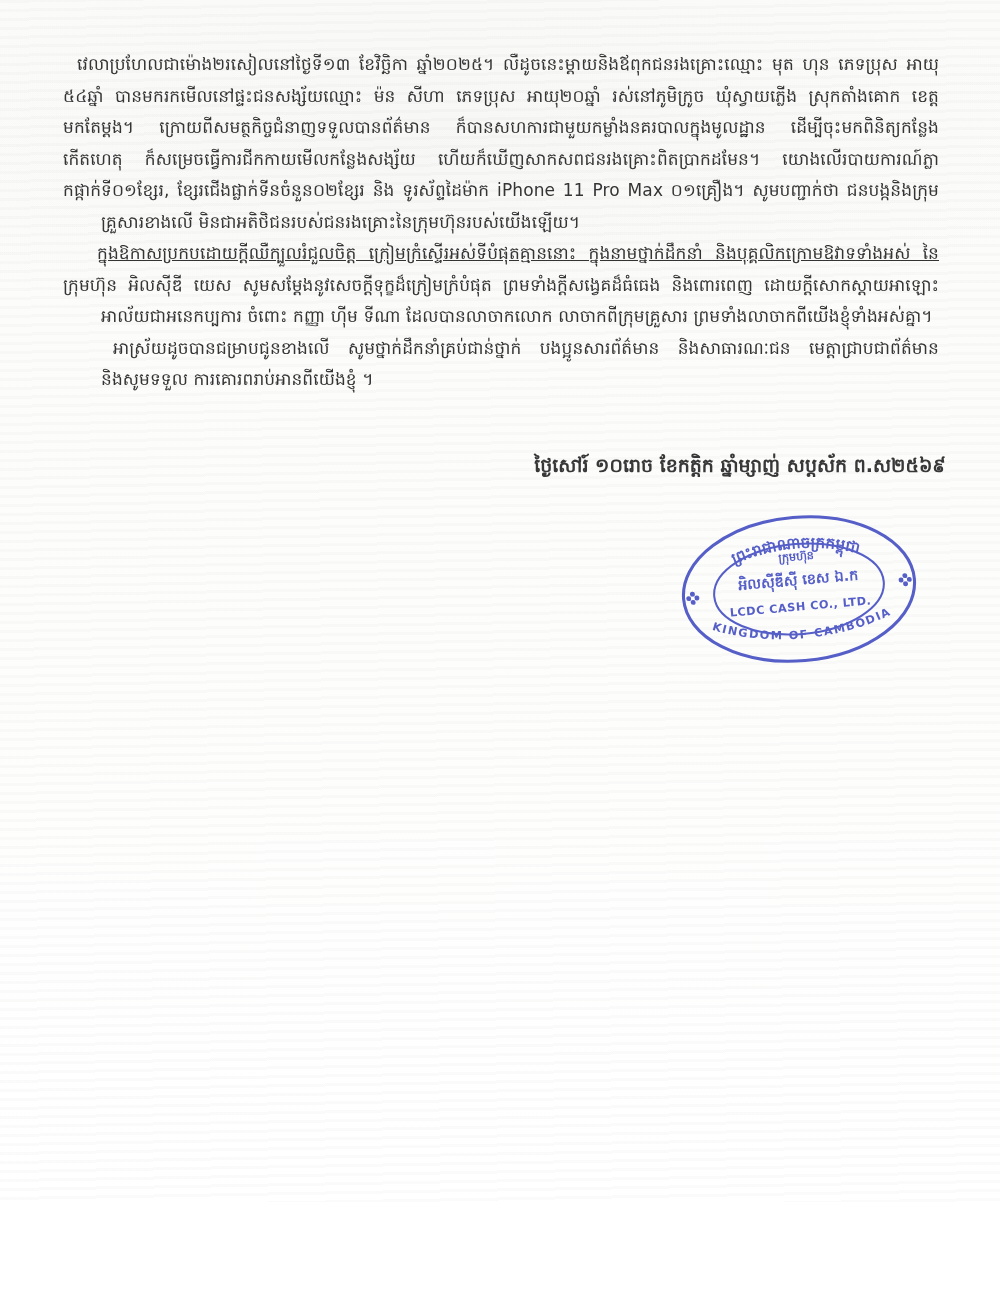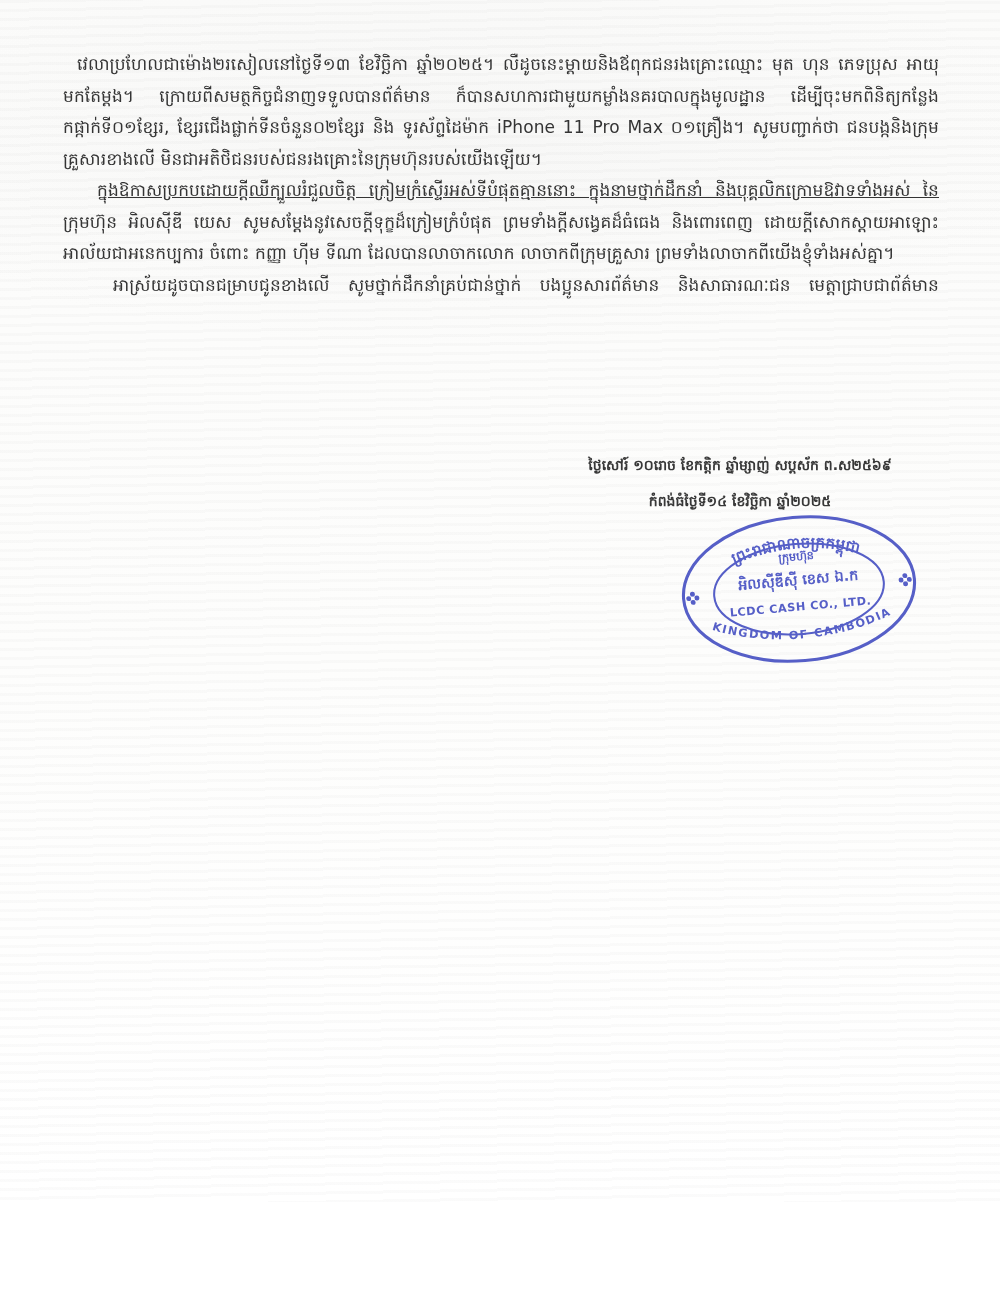--- a/index.html
+++ b/index.html
@@ -21,64 +21,66 @@
   }
   .content{
     position:absolute;left:63px;top:49px;width:876px;
     color:#343434;font-size:17px;line-height:31.5px;font-weight:500;
     letter-spacing:0.1px;
   }
   .line{
     height:31.5px;overflow:hidden;
     text-align:justify;text-align-last:justify;
   }
-  .line.last{text-align-last:left;}
+  .line.last{text-align-last:left;margin-left:38px;}
   .indent-1{padding-left:14px;}
   .indent-2{padding-left:34px;text-decoration:underline;}
   .indent-3{padding-left:50px;}
   .dateblock{
     position:absolute;left:520px;top:447px;width:440px;
     text-align:center;color:#383838;
-    font-size:14px;line-height:36px;font-weight:600;
+    font-size:19px;line-height:36px;font-weight:600;
   }
   .stamp{
     position:absolute;left:676px;top:512px;width:246px;height:154px;
     transform:rotate(-5deg);opacity:0.93;
   }
   .stamp svg{display:block;width:100%;height:100%;}
 </style>
 </head>
 <body>
 
 <div class="page">
   <div class="scan-noise"></div>
 
   <div class="content">
 
     <div>
       <div class="line indent-1">វេលាប្រហែលជាម៉ោង២រសៀលនៅថ្ងៃទី១៣ ខែវិច្ឆិកា ឆ្នាំ២០២៥។ លឺដូចនេះម្តាយនិងឪពុកជនរងគ្រោះឈ្មោះ មុត ហុន ភេទប្រុស អាយុ</div>
+      <div class="line">៥៤ឆ្នាំ បានមករកមើលនៅផ្ទះជនសង្ស័យឈ្មោះ ម៉ន សីហា ភេទប្រុស អាយុ២០ឆ្នាំ រស់នៅភូមិក្រូច ឃុំស្វាយភ្លើង ស្រុកតាំងគោក ខេត្ត</div>
       <div class="line">មកតែម្តង។ ក្រោយពីសមត្ថកិច្ចជំនាញទទួលបានព័ត៌មាន ក៏បានសហការជាមួយកម្លាំងនគរបាលក្នុងមូលដ្ឋាន ដើម្បីចុះមកពិនិត្យកន្លែង</div>
+      <div class="line">កើតហេតុ ក៏សម្រេចធ្វើការជីកកាយមើលកន្លែងសង្ស័យ ហើយក៏ឃើញសាកសពជនរងគ្រោះពិតប្រាកដមែន។ យោងលើរបាយការណ៍ភ្លា</div>
       <div class="line">កផ្កាក់ទី០១ខ្សែរ, ខ្សែរជើងផ្លាក់ទីនចំនួន០២ខ្សែរ និង ទូរស័ព្ទដៃម៉ាក iPhone 11 Pro Max ០១គ្រឿង។ សូមបញ្ជាក់ថា ជនបង្កនិងក្រុម</div>
       <div class="line last">គ្រួសារខាងលើ មិនជាអតិថិជនរបស់ជនរងគ្រោះនៃក្រុមហ៊ុនរបស់យើងឡើយ។</div>
     </div>
 
     <div>
       <div class="line indent-2">ក្នុងឱកាសប្រកបដោយក្តីឈឺក្បួលរំជួលចិត្ត ក្រៀមក្រំស្ទើរអស់ទីបំផុតគ្មាននោះ ក្នុងនាមថ្នាក់ដឹកនាំ និងបុគ្គលិកក្រោមឱវាទទាំងអស់ នៃ</div>
       <div class="line">ក្រុមហ៊ុន អិលស៊ីឌី យេស សូមសម្តែងនូវសេចក្តីទុក្ខដ៏ក្រៀមក្រំបំផុត ព្រមទាំងក្តីសង្វេគដ៏ធំធេង និងពោរពេញ ដោយក្តីសោកស្តាយអាឡោះ</div>
       <div class="line last">អាល័យជាអនេកប្បការ ចំពោះ កញ្ញា ហ៊ីម ទីណា ដែលបានលាចាកលោក លាចាកពីក្រុមគ្រួសារ ព្រមទាំងលាចាកពីយើងខ្ញុំទាំងអស់គ្នា។</div>
     </div>
 
     <div>
       <div class="line indent-3">អាស្រ័យដូចបានជម្រាបជូនខាងលើ សូមថ្នាក់ដឹកនាំគ្រប់ជាន់ថ្នាក់ បងប្អូនសារព័ត៌មាន និងសាធារណៈជន មេត្តាជ្រាបជាព័ត៌មាន</div>
+      <div class="line last">និងសូមទទួល ការគោរពរាប់អានពីយើងខ្ញុំ ។</div>
     </div>
   </div>
 
   <div class="dateblock">
     <div>ថ្ងៃសៅរ៍ ១០រោច ខែកត្តិក ឆ្នាំម្សាញ់ សប្តស័ក ព.ស២៥៦៩</div>
-    <div>កំពង់ធំថ្ងៃទី១៤ ខែវិច្ឆិកា ឆ្នាំ២០២៥</div>
   </div>
 
   <div class="stamp">
     <svg viewBox="0 0 240 150" xmlns="http://www.w3.org/2000/svg">
       <defs>
         <path id="arcTop" d="M 18,72 A 115,68 0 0 1 222,72" fill="none"></path>
         <path id="arcBottom" d="M 34,108 A 140,72 0 0 0 206,108" fill="none"></path>
       </defs>
 
       <ellipse cx="120" cy="75" rx="113" ry="70" fill="none" stroke="#4a54c4" stroke-width="3"></ellipse>

